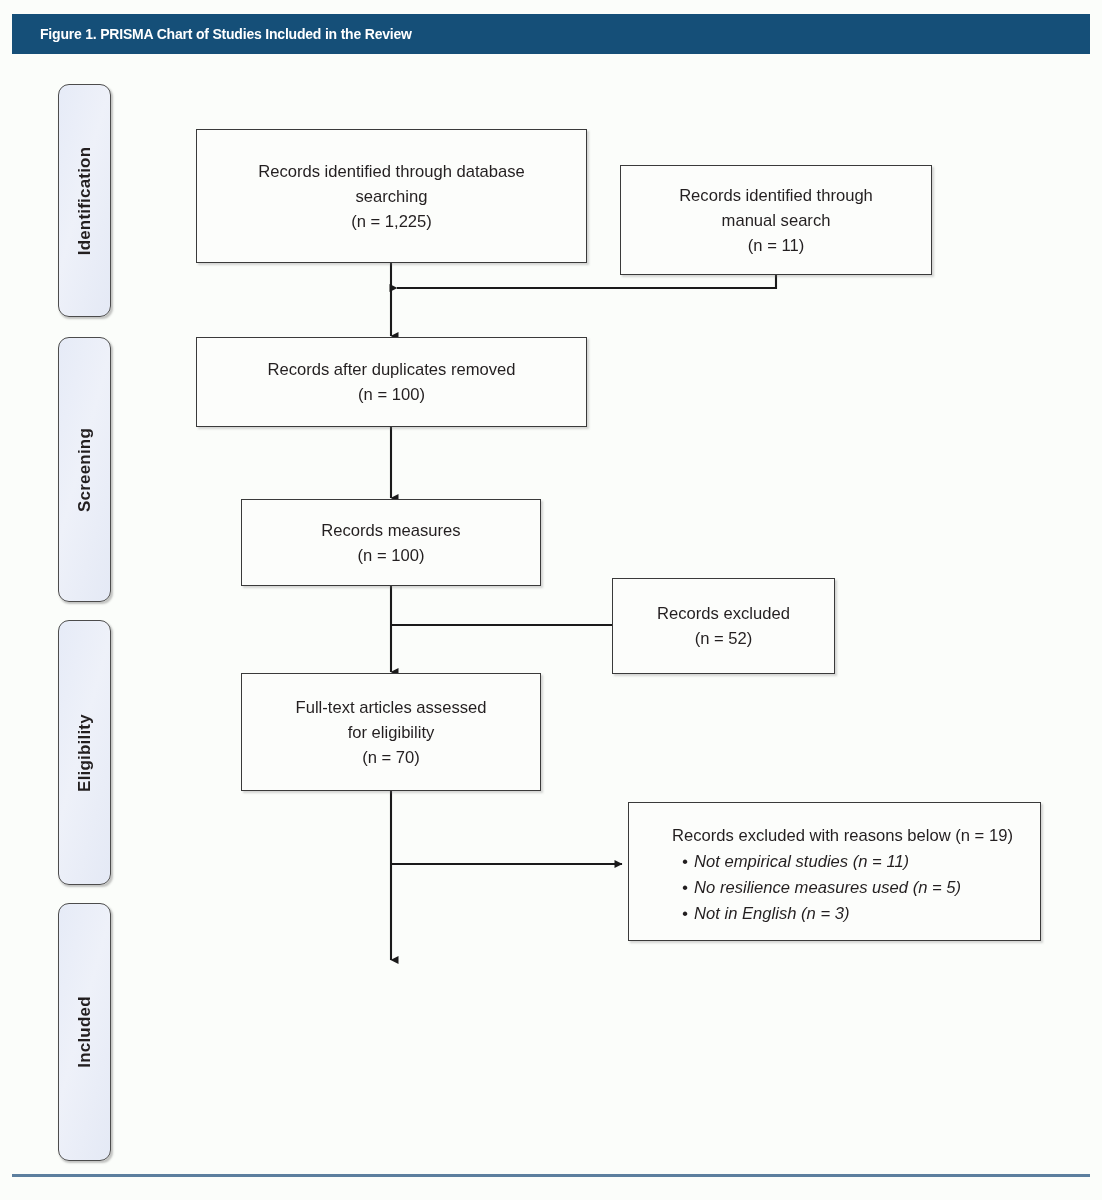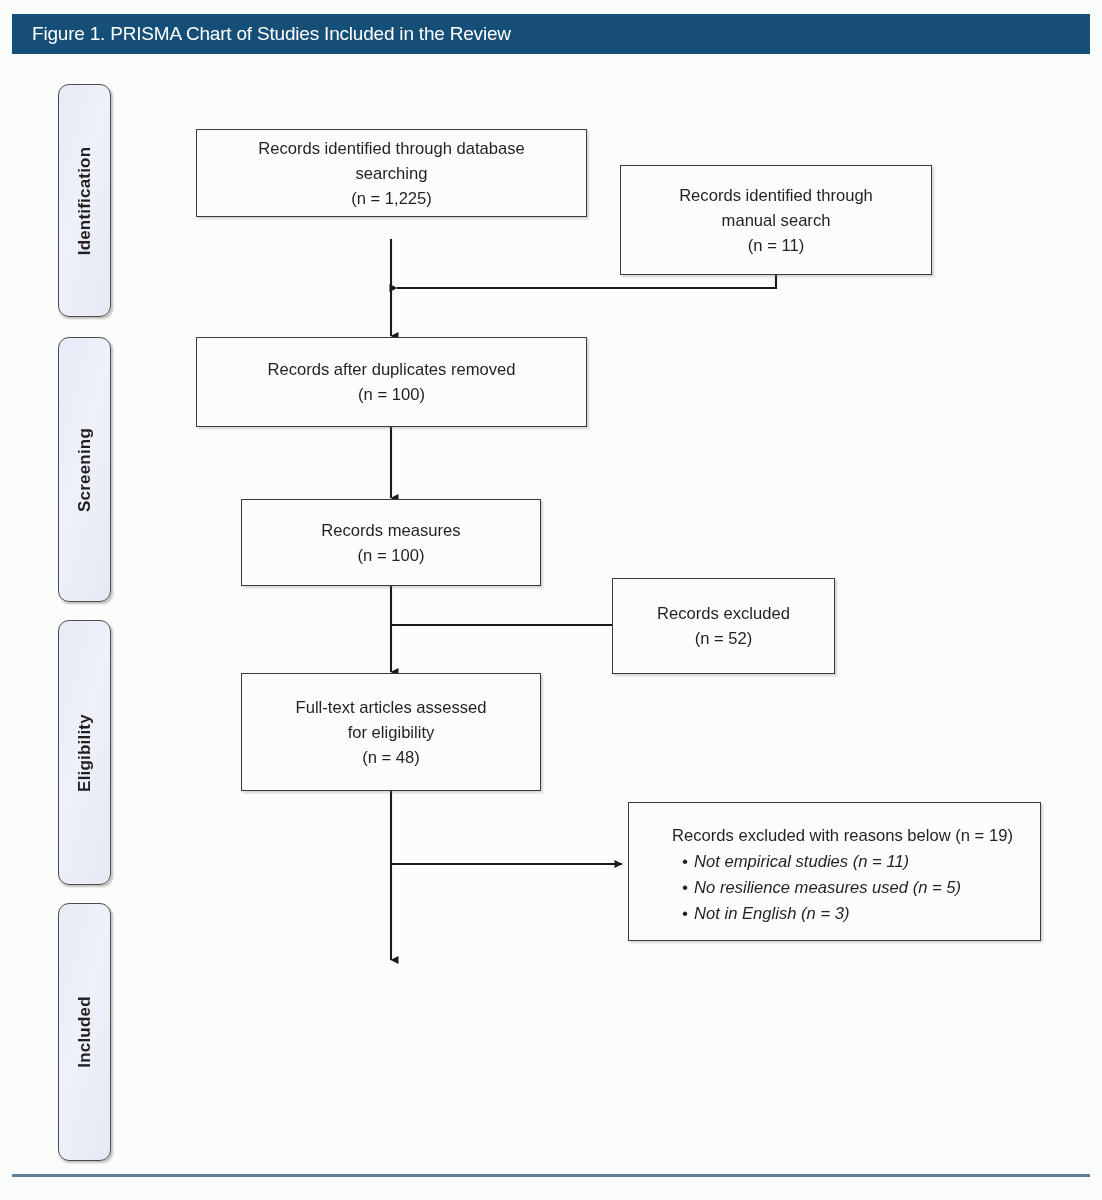--- a/index.html
+++ b/index.html
@@ -29,24 +29,24 @@
     top: 14px;
     width: 1078px;
     height: 40px;
     background: #154f78;
     box-sizing: border-box;
     display: flex;
     align-items: center;
   }
   #title-bar .title-text {
     color: #ffffff;
-    font-size: 19px;
-    font-weight: normal;
+    font-size: 14px;
+    font-weight: bold;
     letter-spacing: -0.2px;
-    padding-left: 20px;
+    padding-left: 28px;
     white-space: nowrap;
   }
 
   
   #bottom-rule {
     position: absolute;
     left: 12px;
     top: 1174px;
     width: 1078px;
     height: 3px;
@@ -178,21 +178,21 @@
   </div>
 
   <div class="stage-pill" style="top:620px; height:265px;">
     <span class="stage-label">Eligibility</span>
   </div>
 
   <div class="stage-pill" style="top:903px; height:258px;">
     <span class="stage-label">Included</span>
   </div>
 
-  <div class="flow-box" style="left:196px; top:129px; width:391px; height:88px;">
+  <div class="flow-box" style="left:196px; top:129px; width:391px; height:134px;">
     <span class="box-text">Records identified through database
 searching
 (n = 1,225)</span>
   </div>
 
   <div class="flow-box" style="left:620px; top:129px; width:312px; height:110px;margin-top:36px;">
     <span class="box-text">Records identified through
 manual search
 (n = 11)</span>
   </div>
@@ -208,21 +208,21 @@
   </div>
 
   <div class="flow-box" style="left:612px; top:578px; width:223px; height:96px;">
     <span class="box-text">Records excluded
 (n = 52)</span>
   </div>
 
   <div class="flow-box" style="left:241px; top:673px; width:300px; height:118px;">
     <span class="box-text">Full-text articles assessed
 for eligibility
-(n = 48)</span>
+(n = 70)</span>
   </div>
 
   <div class="flow-box left-align" style="left:628px; top:802px; width:413px; height:139px; padding:20px 0 0 16px;">
     <span class="reasons-block">
       <span class="reason-head">Records excluded with reasons below (n = 19)</span>
       <span class="reason-item">Not empirical studies (n = 11)</span>
       <span class="reason-item">No resilience measures used (n = 5)</span>
       <span class="reason-item">Not in English (n = 3)</span>
     </span>
   </div>

